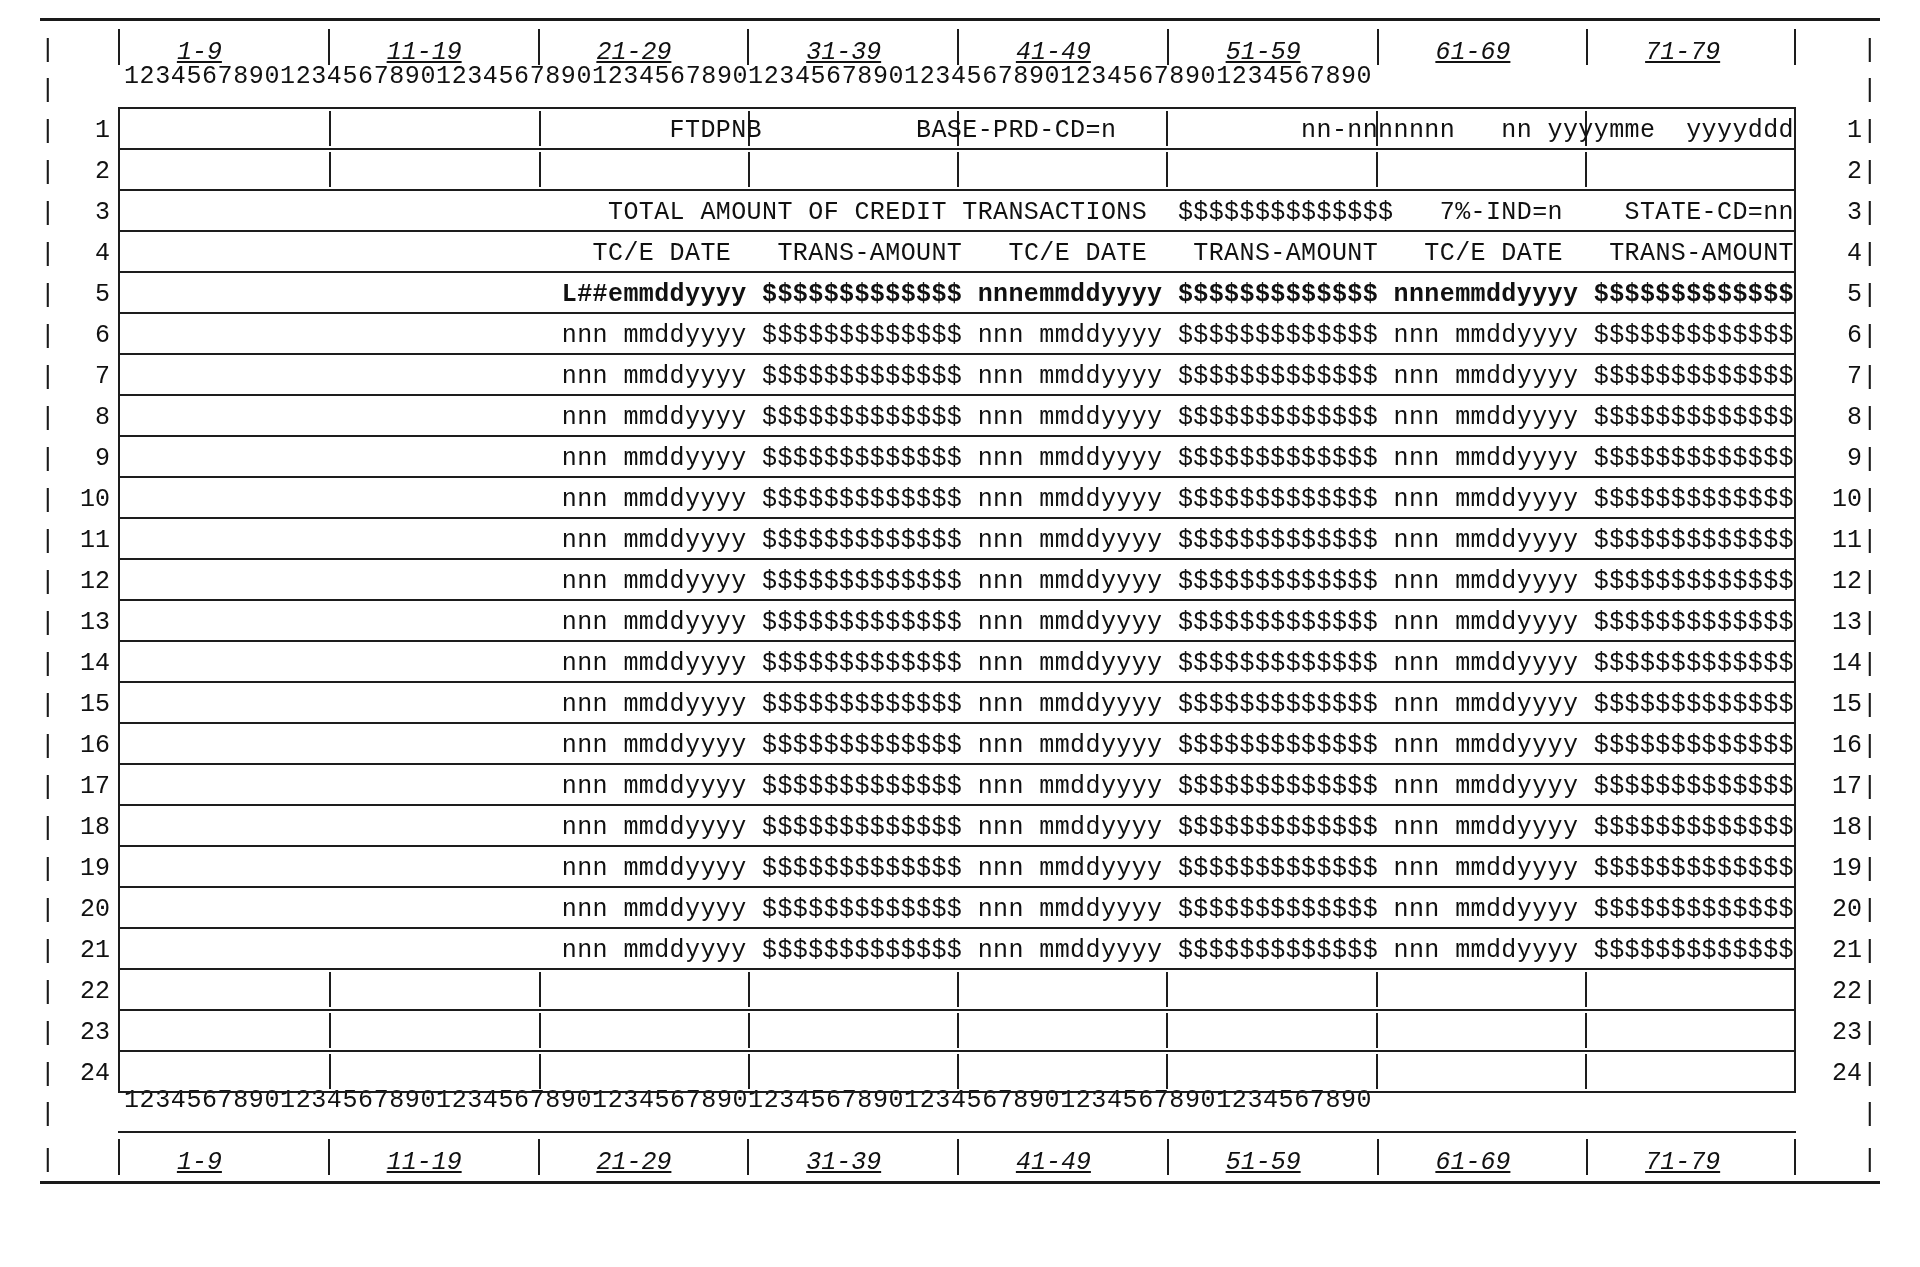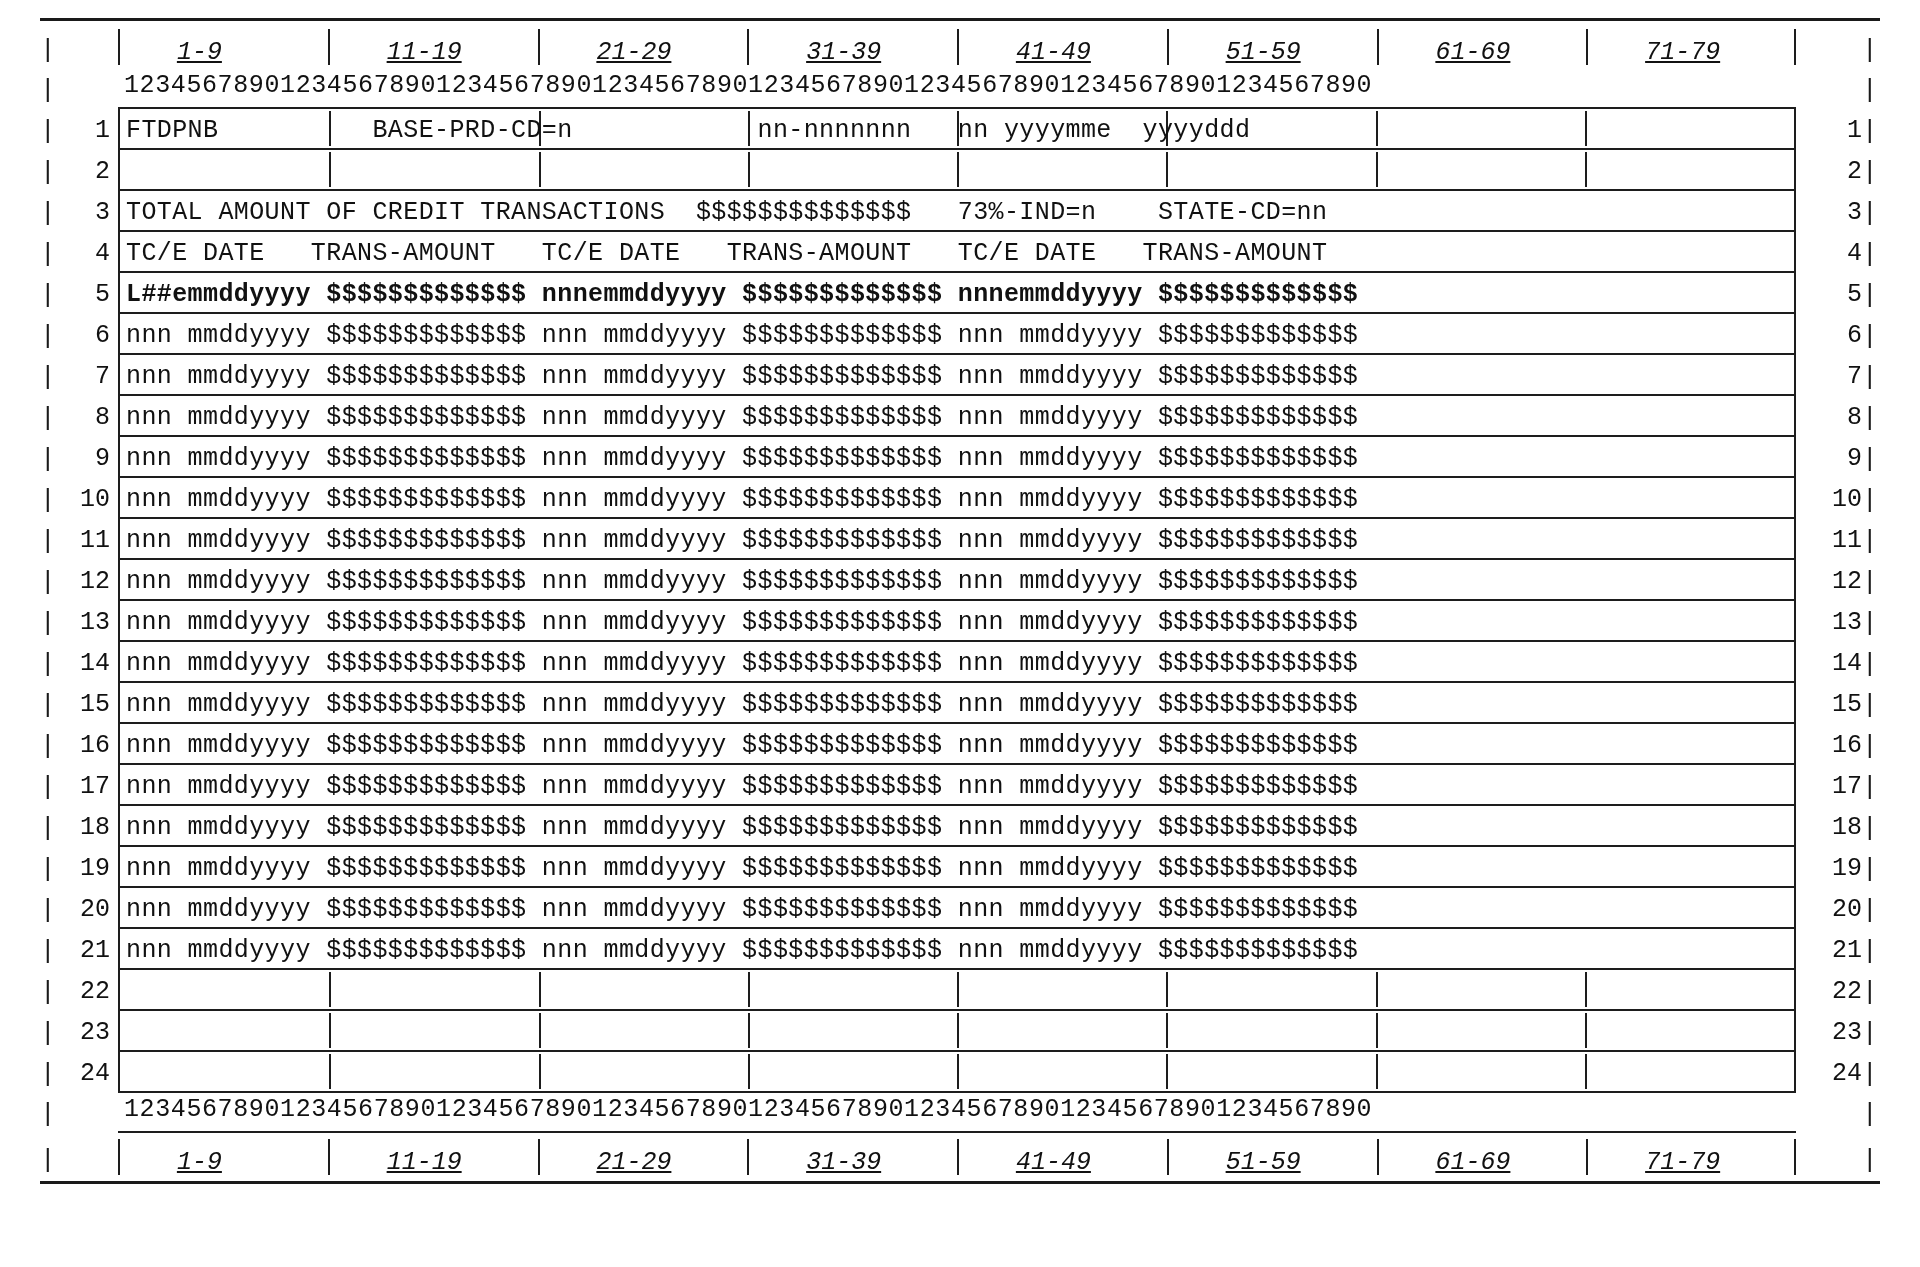--- a/index.html
+++ b/index.html
@@ -80,20 +80,21 @@
   }
 
   .cells {
     position: relative;
     flex: 1 1 auto;
     height: 100%;
     border-bottom: 2px solid #1d1d1d;
     border-left: 2px solid #1d1d1d;
     border-right: 2px solid #1d1d1d;
     box-sizing: border-box;
+    text-align: right;
   }
 
   .content {
     position: absolute;
     left: 0;
     right: 0;
     bottom: 3px;
     font-family: "Liberation Mono", monospace;
     font-size: 25px;
     white-space: pre;
@@ -120,21 +121,21 @@
   }
   .ruler .digits {
     flex: 1 1 auto;
     font-family: "Liberation Mono", monospace;
     font-size: 25px;
     letter-spacing: 0.6px;
     white-space: pre;
     padding-left: 6px;
     border-bottom: 2px solid #1d1d1d;
     box-sizing: border-box;
-    padding-bottom: 7px;
+    padding-bottom: 16px;
   }
 
   
   .ranges {
     display: flex;
     align-items: flex-end;
     height: 46px;
   }
   .ranges .rcells {
     position: relative;
@@ -222,21 +223,21 @@
           <div class="tick" style="left: 75%;"></div>
           <div class="tick" style="left: 87.5%;"></div>
         </div>
         <div class="num-r">2</div>
         <div class="gutter-r">|</div>
       </div>
       <div class="row">
         <div class="gutter-l">|</div>
         <div class="num-l">3</div>
         <div class="cells">
-          <div class="content">TOTAL AMOUNT OF CREDIT TRANSACTIONS  $$$$$$$$$$$$$$   73%-IND=n    STATE-CD=nn</div>
+          <div class="content">TOTAL AMOUNT OF CREDIT TRANSACTIONS  $$$$$$$$$$$$$$   7%-IND=n    STATE-CD=nn</div>
         </div>
         <div class="num-r">3</div>
         <div class="gutter-r">|</div>
       </div>
       <div class="row">
         <div class="gutter-l">|</div>
         <div class="num-l">4</div>
         <div class="cells">
           <div class="content">TC/E DATE   TRANS-AMOUNT   TC/E DATE   TRANS-AMOUNT   TC/E DATE   TRANS-AMOUNT</div>
         </div>

